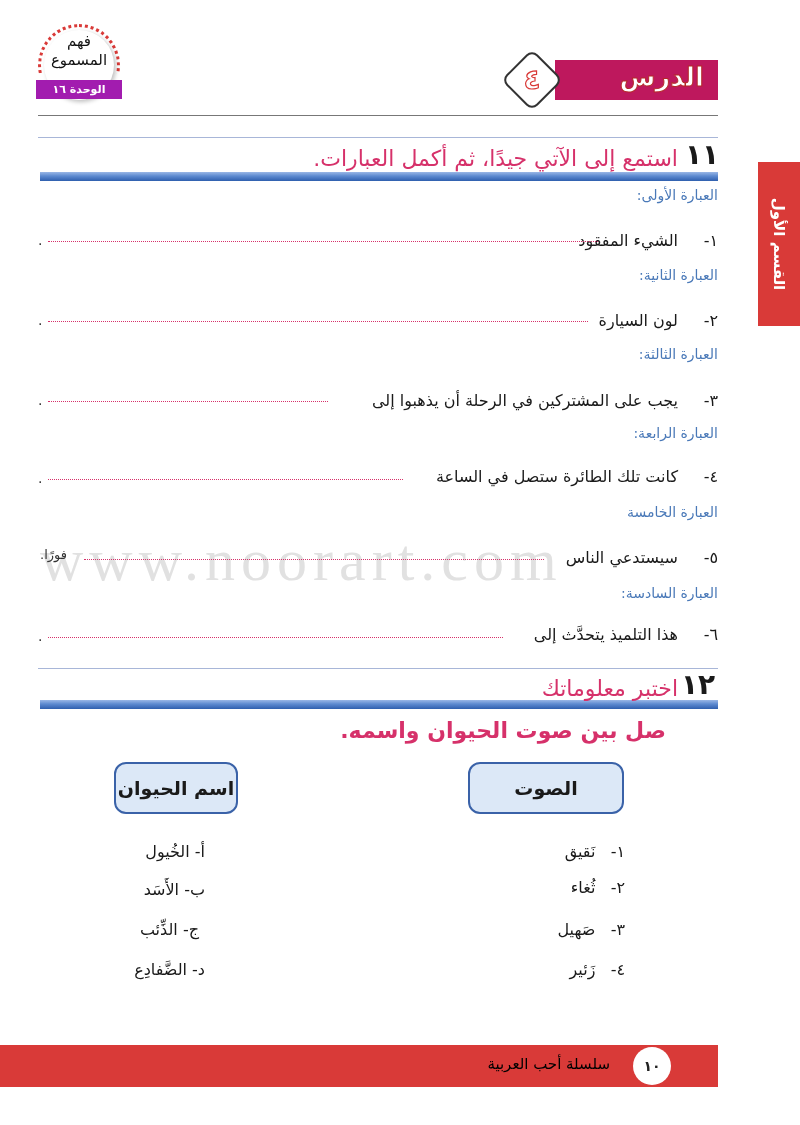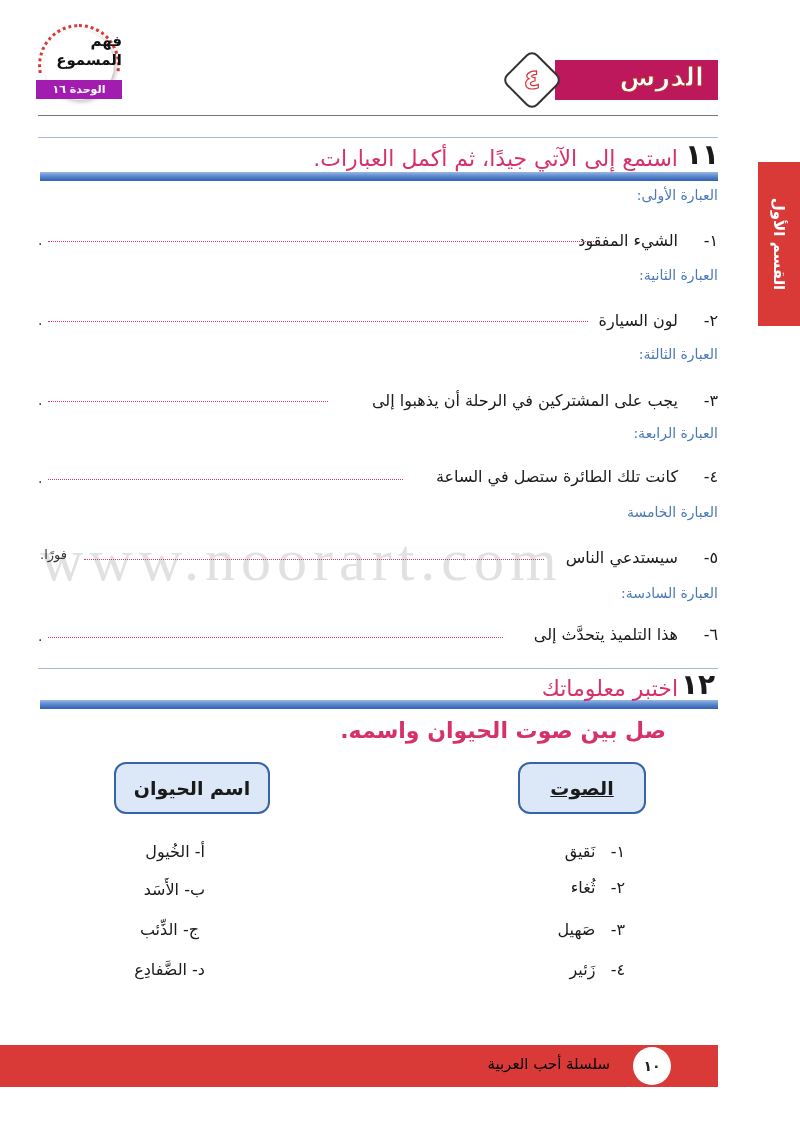--- a/index.html
+++ b/index.html
@@ -33,21 +33,21 @@
   .unit-badge { position: absolute; top: 24px; left: 36px; width: 86px; height: 78px; }
   .unit-badge .dots {
     position: absolute; left: 2px; top: 0; width: 82px; height: 82px; border-radius: 50%;
     border: 3px dotted #d93a38; clip-path: inset(0 0 40% 0);
   }
   .unit-badge .cloud {
     position: absolute; left: 8px; top: 6px; width: 70px; height: 70px; border-radius: 50%;
     background: #fff; box-shadow: 2px 2px 4px rgba(0,0,0,0.25);
   }
   .unit-badge .line1, .unit-badge .line2 {
-    position: absolute; width: 86px; font-weight: bold; color: #111;
+    position: absolute; width: 86px; text-align: center; font-weight: normal; color: #111;
   }
   .unit-badge .line1 { top: 8px; font-size: 15px; }
   .unit-badge .line2 { top: 27px; font-size: 15px; }
   .unit-badge .tag {
     position: absolute; left: 0; top: 56px; width: 86px; height: 19px; background: #a21caf;
     color: #fff; font-size: 11px; text-align: center; line-height: 19px; font-weight: bold;
   }
 
   .header-rule { position: absolute; top: 115px; left: 38px; width: 680px; height: 1px; background: #777; }
 
@@ -193,22 +193,22 @@
 </div>
 <div class="q-dots" style="top:636px; width:455px;"></div>
 <div class="q-end" style="top:628px;">.</div>
 
 <div class="section-rule" style="top:668px;"></div>
 <div class="section-bar" style="top:700px;"></div>
 <div class="section-num" style="top:668px; left:681px;">١٢</div>
 <div class="section-heading" style="top:676px; right:122px;">اختبر معلوماتك</div>
 <div class="instruction">صل بين صوت الحيوان واسمه.</div>
 
-<div class="col-header" style="left:518px; width:128px;text-decoration:underline;">الصوت</div>
-<div class="col-header" style="left:114px; width:156px;">اسم الحيوان</div>
+<div class="col-header" style="left:468px; width:156px;">الصوت</div>
+<div class="col-header" style="left:114px; width:124px;">اسم الحيوان</div>
 
 <div class="match-row" style="top:842px; right:175px;">
   <span>١-</span>&nbsp;&nbsp;&nbsp;<span>نَقيق</span>
 </div>
 <div class="match-row" style="top:878px; right:175px;">
   <span>٢-</span>&nbsp;&nbsp;&nbsp;<span>ثُغاء</span>
 </div>
 <div class="match-row" style="top:920px; right:175px;">
   <span>٣-</span>&nbsp;&nbsp;&nbsp;<span>صَهيل</span>
 </div>

